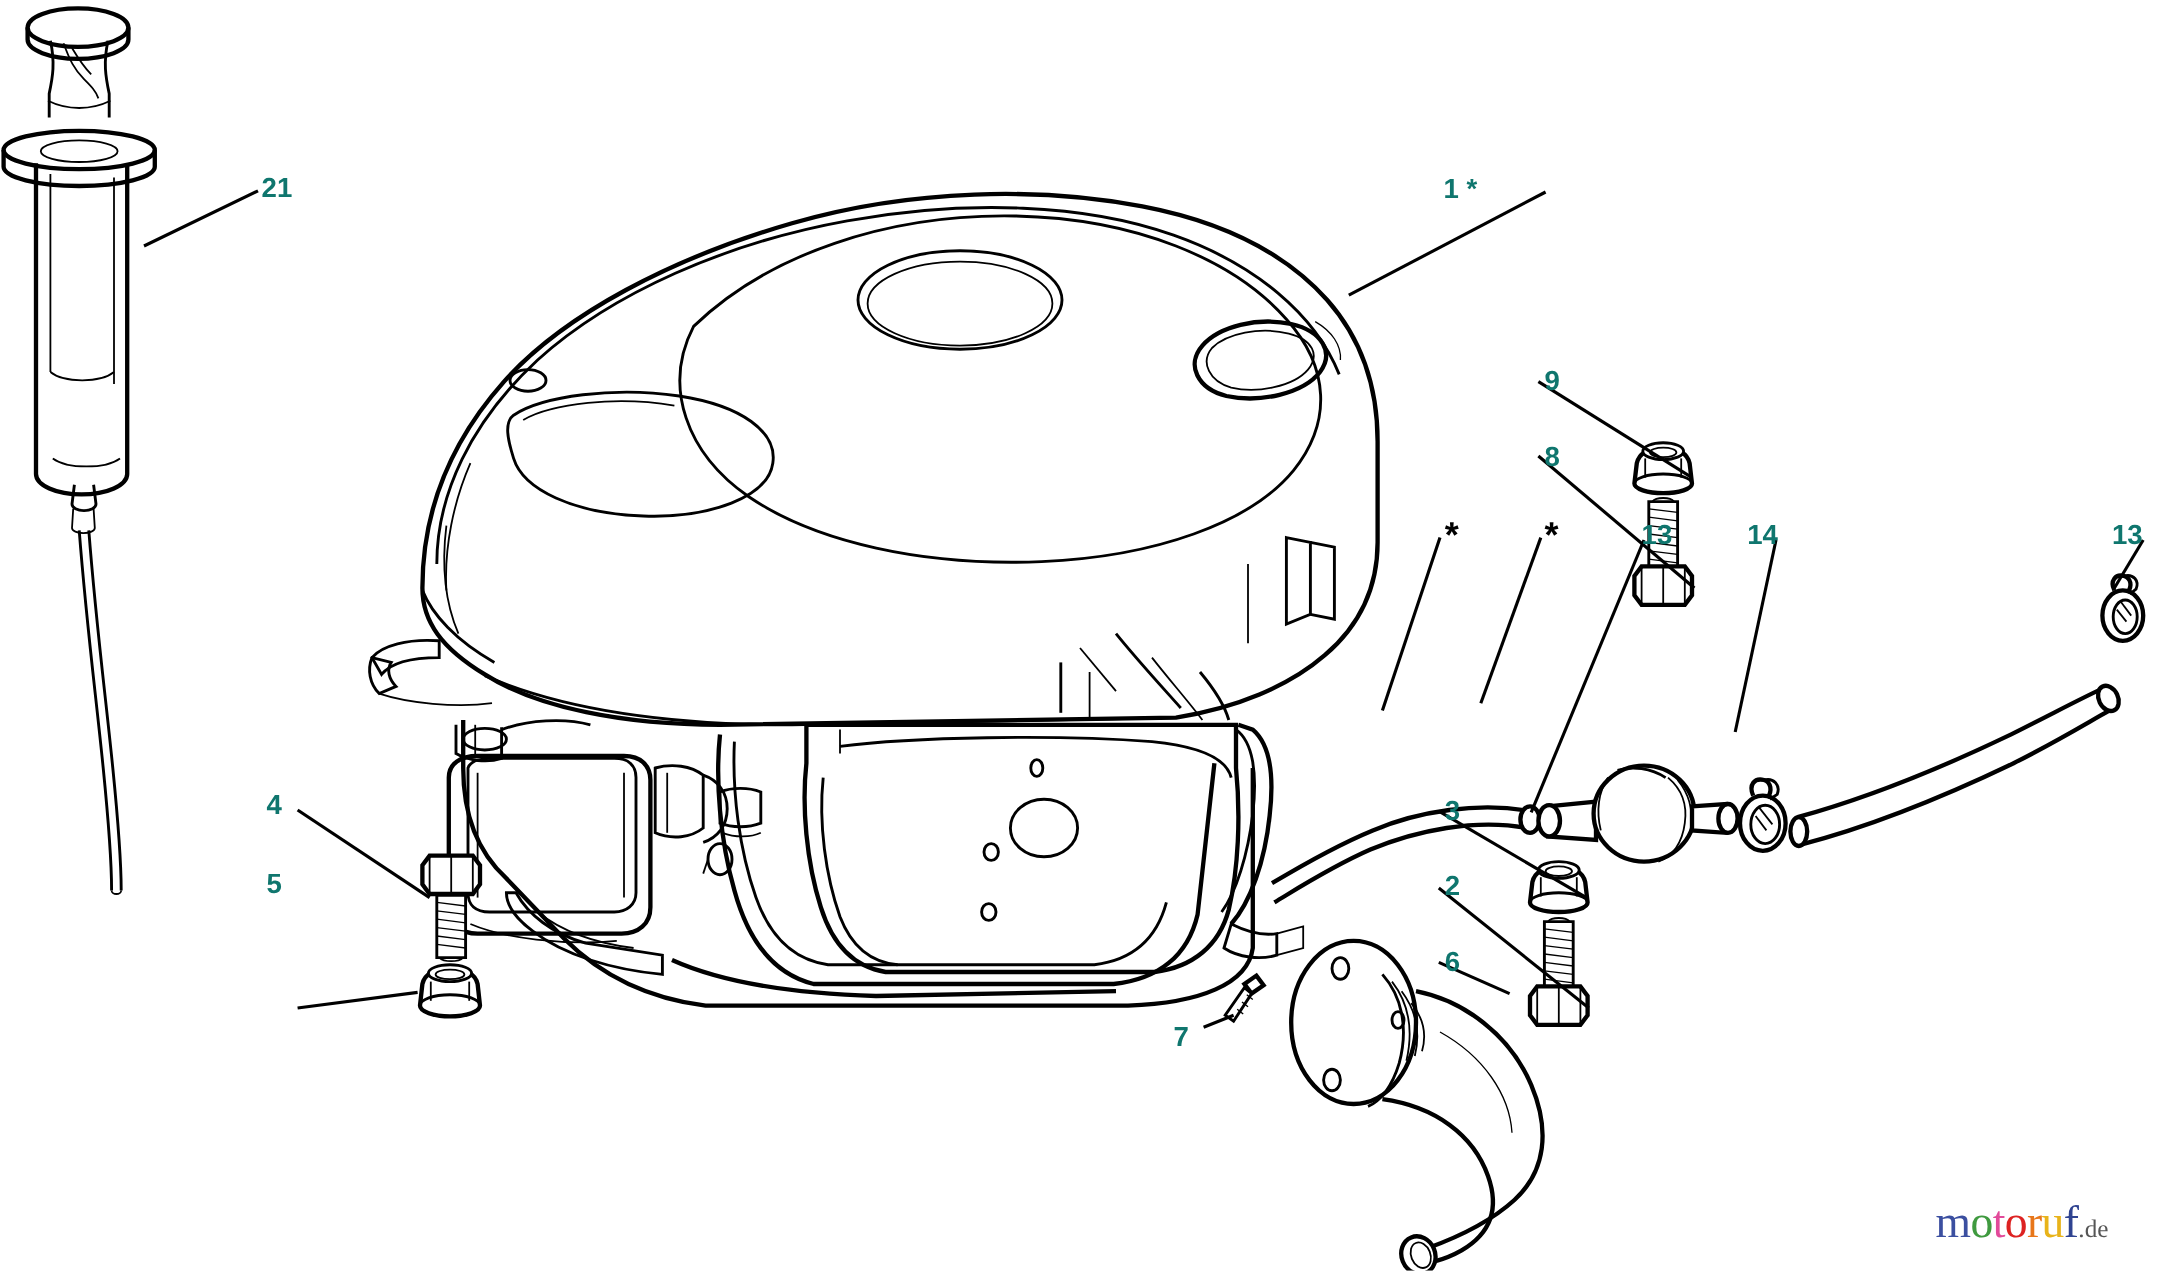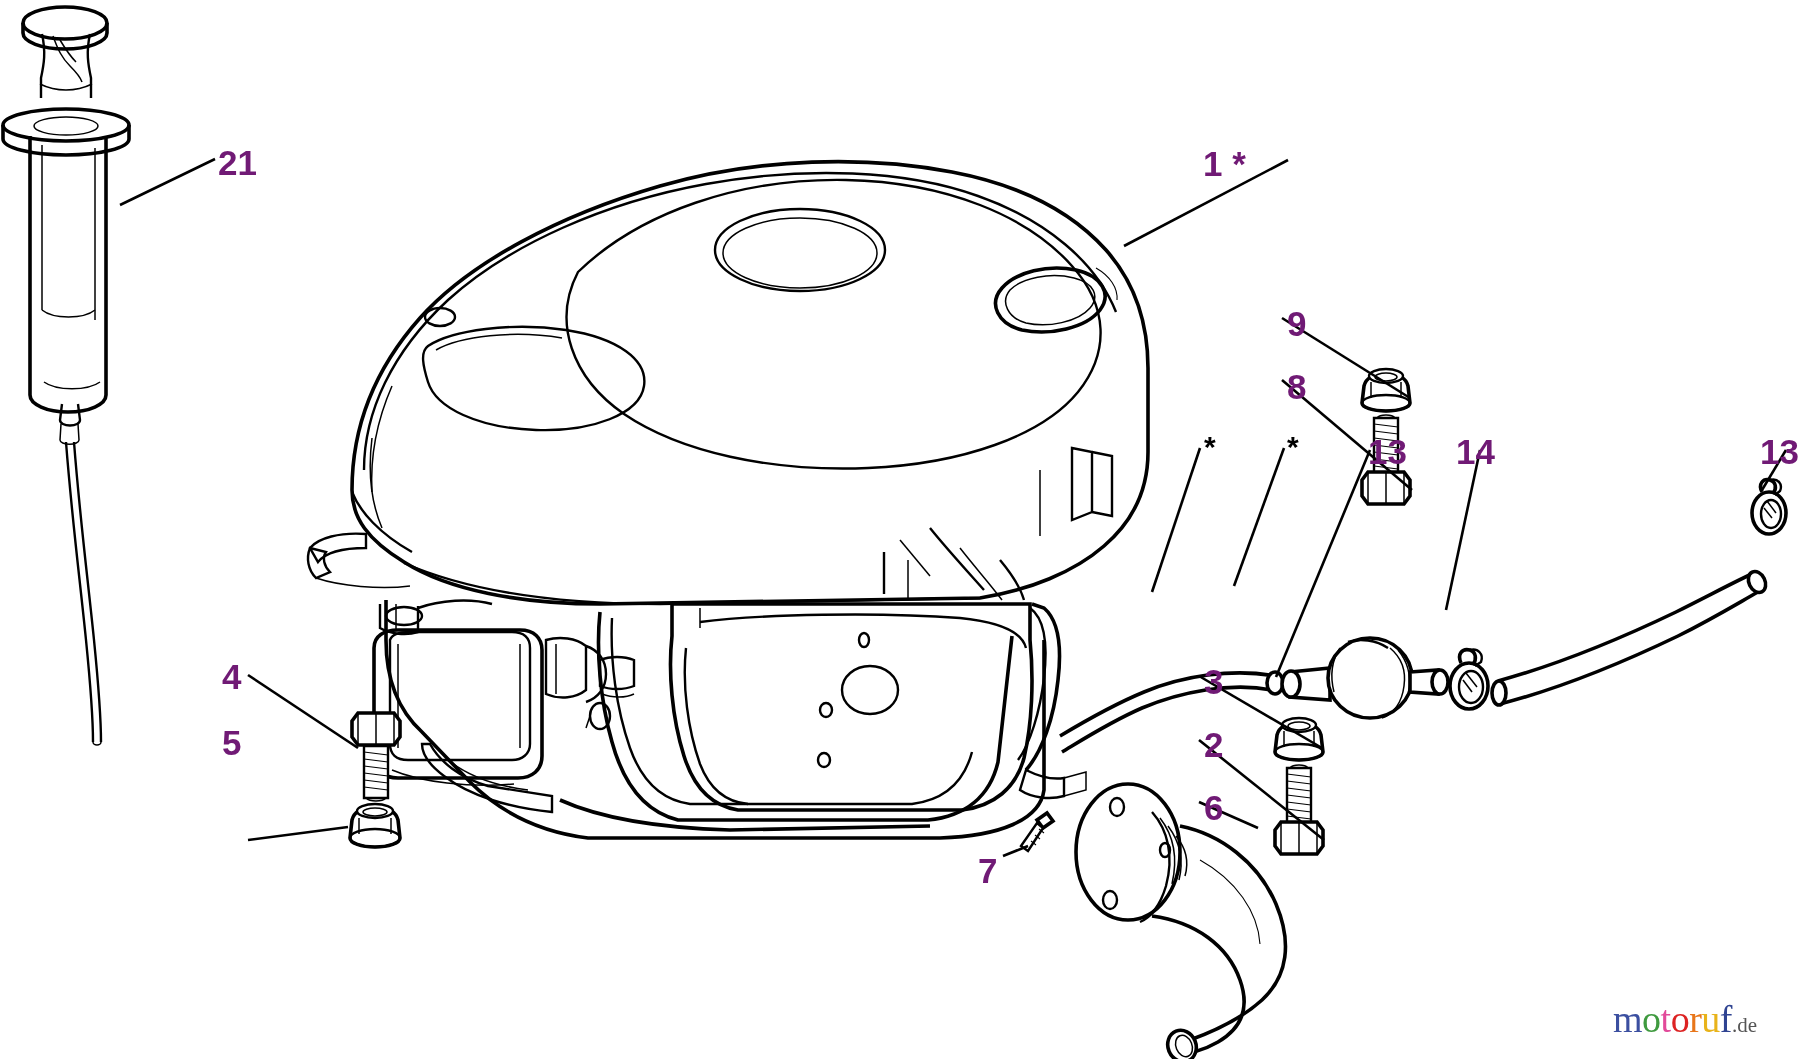--- a/index.html
+++ b/index.html
@@ -22,22 +22,22 @@
     position: absolute;
     left: 0;
     top: 0;
     width: 1800px;
     height: 1059px;
   }
   .callout-label {
     position: absolute;
     font-family: "Liberation Sans", sans-serif;
     font-weight: bold;
-    font-size: 35px;
-    color: #701a75;
+    font-size: 23px;
+    color: #0f766e;
     line-height: 1;
     white-space: nowrap;
     user-select: none;
   }
   .star-label {
     position: absolute;
     font-family: "Liberation Sans", sans-serif;
     font-weight: bold;
     font-size: 30px;
     color: #000000;

